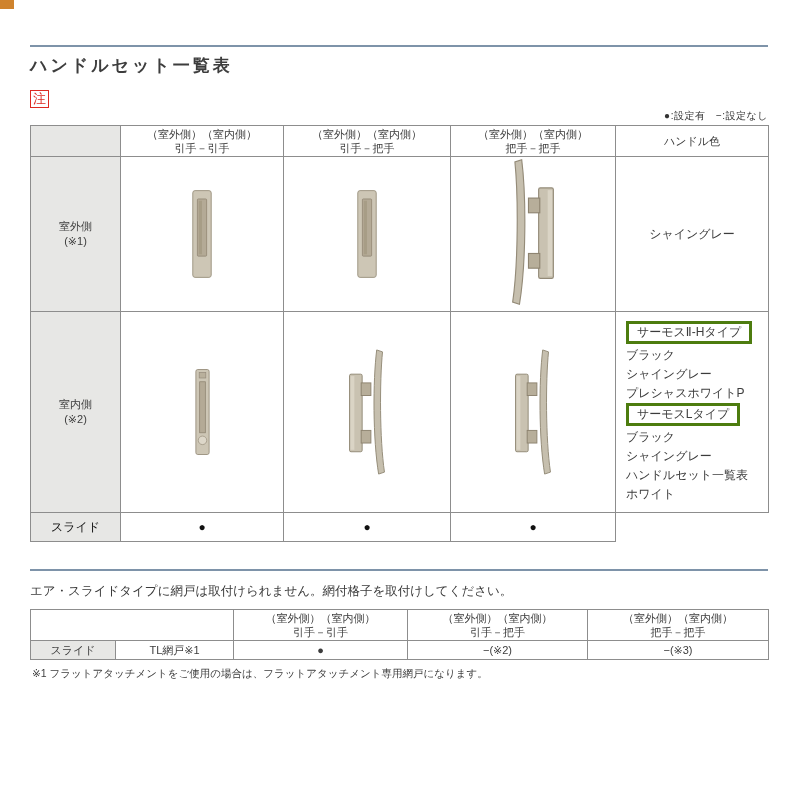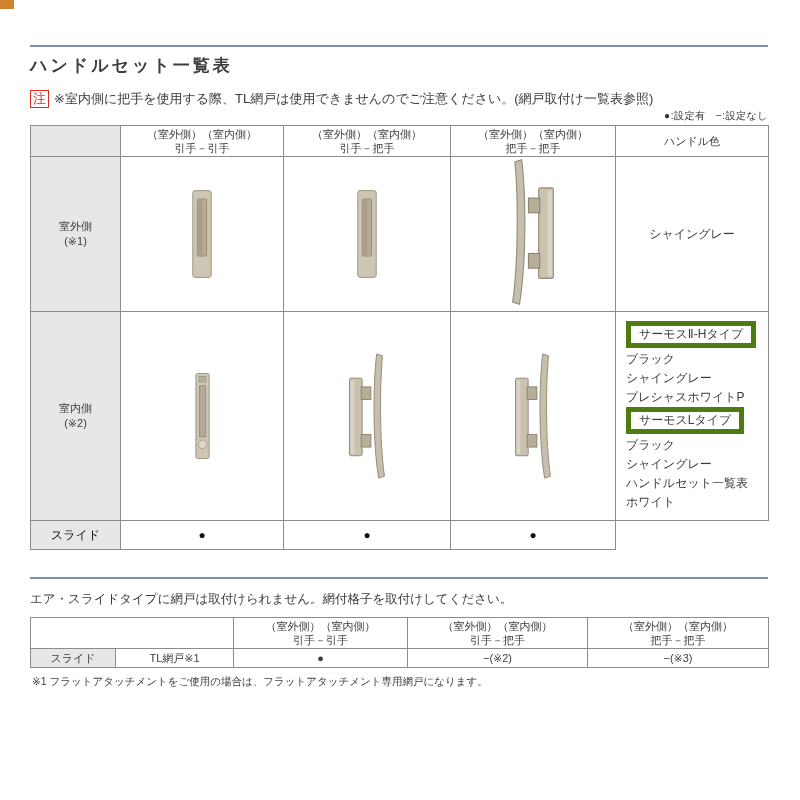--- a/index.html
+++ b/index.html
@@ -18,21 +18,21 @@
   table { border-collapse:collapse; table-layout:fixed; width:738px; }
   th,td { border:1px solid #8d8d8d; font-weight:normal; text-align:center; vertical-align:middle; padding:0; }
   .gray { background:#e7e7e5; }
   .hdr { height:30px; font-size:11px; line-height:14px; color:#3c3c3c; }
   .rowlab { font-size:11px; line-height:15px; color:#3c3c3c; }
   .handle-cell { background:#fff; }
   .dotcell { height:28px; font-size:12px; color:#111; }
   .dash { letter-spacing:0; }
   .color-cell { text-align:left; font-size:12px; line-height:19px; padding:8px 8px 8px 10px; color:#3c3c3c; }
   .color-cell-center { font-size:12px; color:#3c3c3c; }
-  .type-box { display:inline-block; border:5px solid #4d7c0f; padding:0 8px; margin:1px 0 2px 0; line-height:17px; }
+  .type-box { display:inline-block; border:3px solid #4d7c0f; padding:0 8px; margin:1px 0 2px 0; line-height:17px; }
   .group2 { margin-top:0; }
 
   .fnotes { font-size:10.5px; color:#3c3c3c; line-height:1.5; margin:6px 0 0 2px; }
   .fnotes div { white-space:nowrap; }
 
   .sec2 { margin-top:27px; }
   .intro { font-size:12.5px; color:#3a3a3a; margin:12px 0 9px 0; }
   .hdr2 { height:30px; font-size:11px; line-height:14px; }
   .bodyrow2 { height:18px; font-size:11px; }
 
@@ -45,21 +45,20 @@
 <div class="page">
   <div class="corner-mark" style="background: rgb(207, 131, 46);"></div>
 
   <div class="content">
 
     <div class="rule"></div>
     <div class="sec-title">ハンドルセット一覧表</div>
 
     <div class="note-row">
       <span class="note-badge">注</span>
-      <span>※室内側に把手を使用する際、TL網戸は使用できませんのでご注意ください。(網戸取付け一覧表参照)</span>
     </div>
     <div class="legend">●:設定有　−:設定なし</div>
 
     <table>
       <colgroup>
         <col style="width:90px">
           <col style="width:163px">
           <col style="width:167px">
           <col style="width:165px">
           <col style="width:153px">

